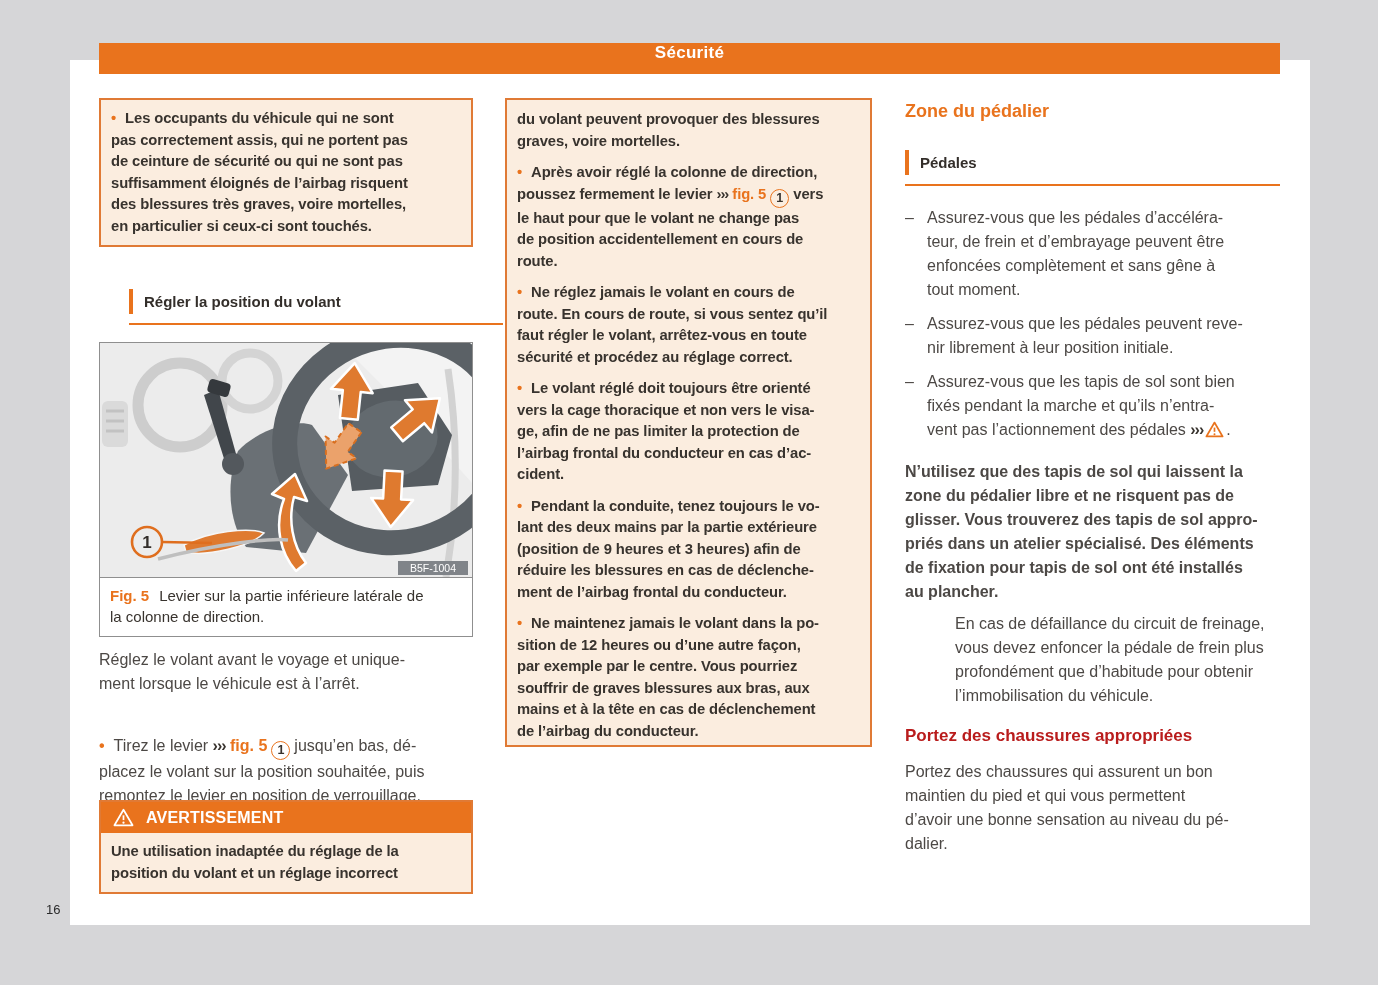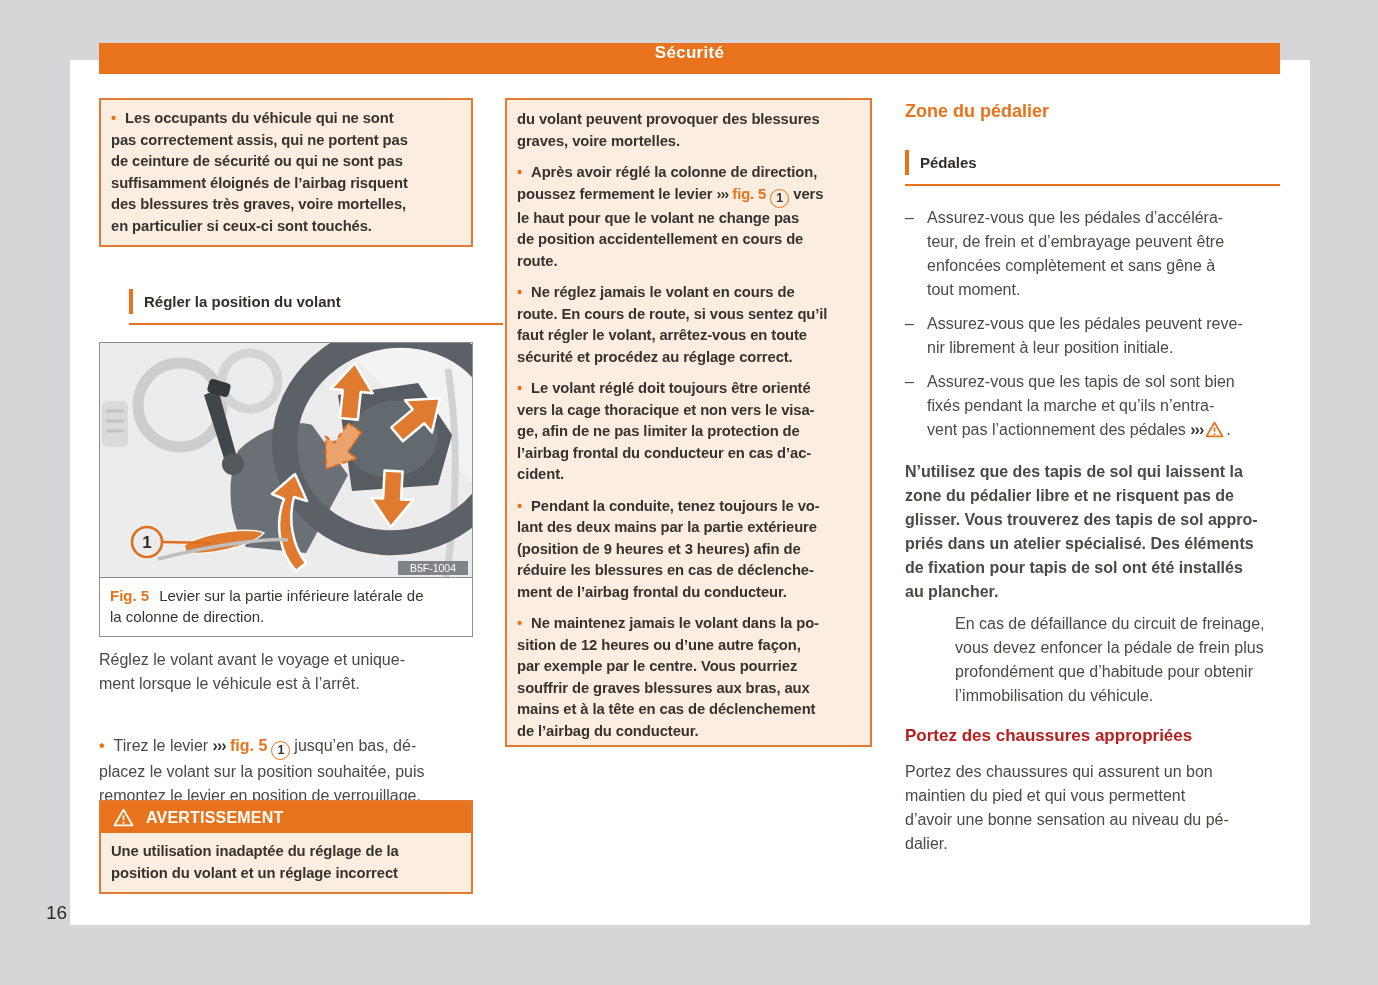--- a/index.html
+++ b/index.html
@@ -24,21 +24,21 @@
   .fig-svg{display:block;width:100%;height:auto;border-bottom:1px solid #8F8F8F;background:#ECECEC;}
   .caption{padding:7px 10px 9px 10px;font-size:15px;line-height:21px;color:#38332E;white-space:pre-line;margin:0;}
   .caption .figref{margin-right:10px;}
   .warn-wrap{border:2px solid #E07A35;box-sizing:border-box;}
   .warn-head{background:#E9731D;color:#FFFFFF;display:flex;align-items:center;gap:10px;padding:6px 10px;font-weight:bold;font-size:16px;letter-spacing:.2px;}
   .warn-body{background:#FBEDDF;padding:8px 10px;}
   .dash-item{display:flex;}
   .dash{width:22px;flex:none;font-size:16px;line-height:24px;color:#4C4845;}
   .dash-text{flex:1;font-size:16px;line-height:24px;color:#4C4845;white-space:pre-line;}
   .subheading{font-size:17px;font-weight:bold;color:#b91c1c;}
-  .pagenum{position:absolute;left:46px;top:902px;font-size:19px;color:#2B2B2B;}
+  .pagenum{position:absolute;left:46px;top:902px;font-size:13px;color:#2B2B2B;}
   .warn-tri{vertical-align:-3px;margin:0 2px;}
 </style>
 </head>
 <body>
 
 <div class="canvas">
   <div class="sheet"></div>
 
   <div class="header-bar">
       <span>Sécurité</span>

